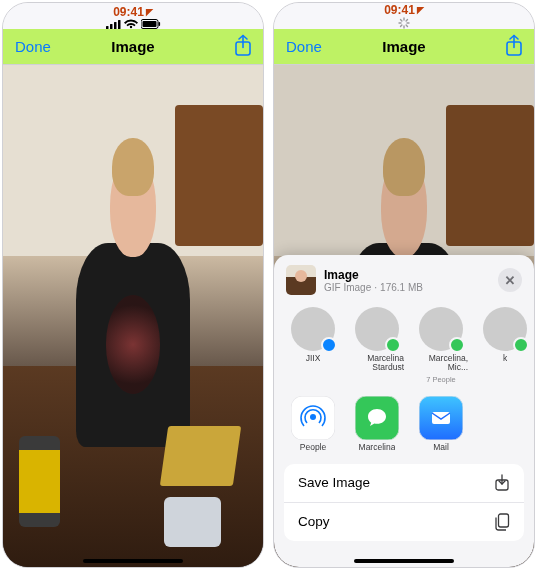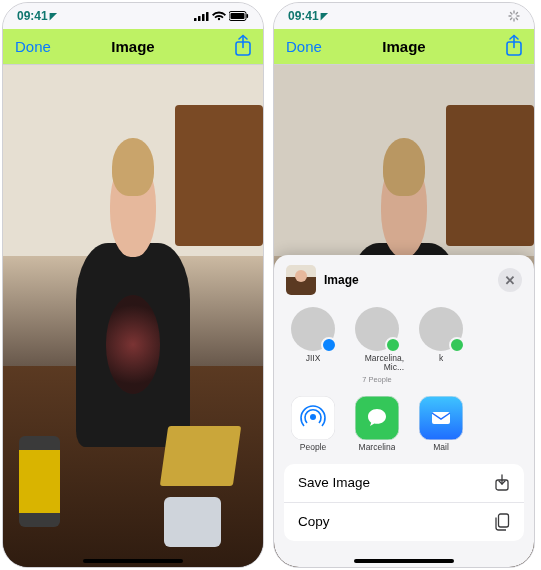--- a/index.html
+++ b/index.html
@@ -17,25 +17,26 @@
     background: #f2f2f7;
     border-radius: 26px;
     overflow: hidden;
     position: relative;
     border: 1px solid #d0d0d5;
     display: flex; flex-direction: column;
   }
   
   .statusbar {
     height: 26px;
-    display: flex; align-items: center; justify-content: space-between;
+    display: flex; align-items: center; justify-content: flex-end;
     padding: 0 14px;
     font-size: 12px; font-weight: 600;
-    color: #0f766e;
+    color: #c2410c;
     background: #f7f7fa;
+    flex-direction: column;
   }
   .statusbar .right-icons { display: flex; align-items: center; gap: 3px; }
   .sb-time { display: flex; align-items: center; gap: 2px; }
   .sb-loc { font-size: 9px; }
   
   .navbar {
     height: 36px;
     display: flex; align-items: center; justify-content: center;
     position: relative;
     background: #bef264;
@@ -298,32 +299,39 @@
     <div class="box"></div>
       <div class="cup"></div>
       <div class="phonecase"></div>
   </div>
 
   <div class="sheet">
     <div class="sheet-header">
       <div class="sheet-thumb"></div>
       <div class="sheet-meta">
         <div class="sheet-title">Image</div>
+        <div class="sheet-sub">GIF Image · 176.1 MB</div>
       </div>
       <div class="sheet-close">
         <span>✕</span>
       </div>
     </div>
 
     <div class="hrow">
       <div class="contact">
         <div class="avatar av-laptop">
             <div class="badge blue"></div>
           </div>
         <div class="label">JIIX</div>
+      </div>
+      <div class="contact">
+        <div class="avatar av-1">
+            <div class="badge"></div>
+          </div>
+        <div class="label">Marcelina Stardust</div>
       </div>
       <div class="contact">
         <div class="avatar av-2">
             <div class="badge"></div>
           </div>
         <div class="label">Marcelina, Mic...</div>
         <div class="sub">7 People</div>
       </div>
       <div class="contact">
         <div class="avatar av-3">

